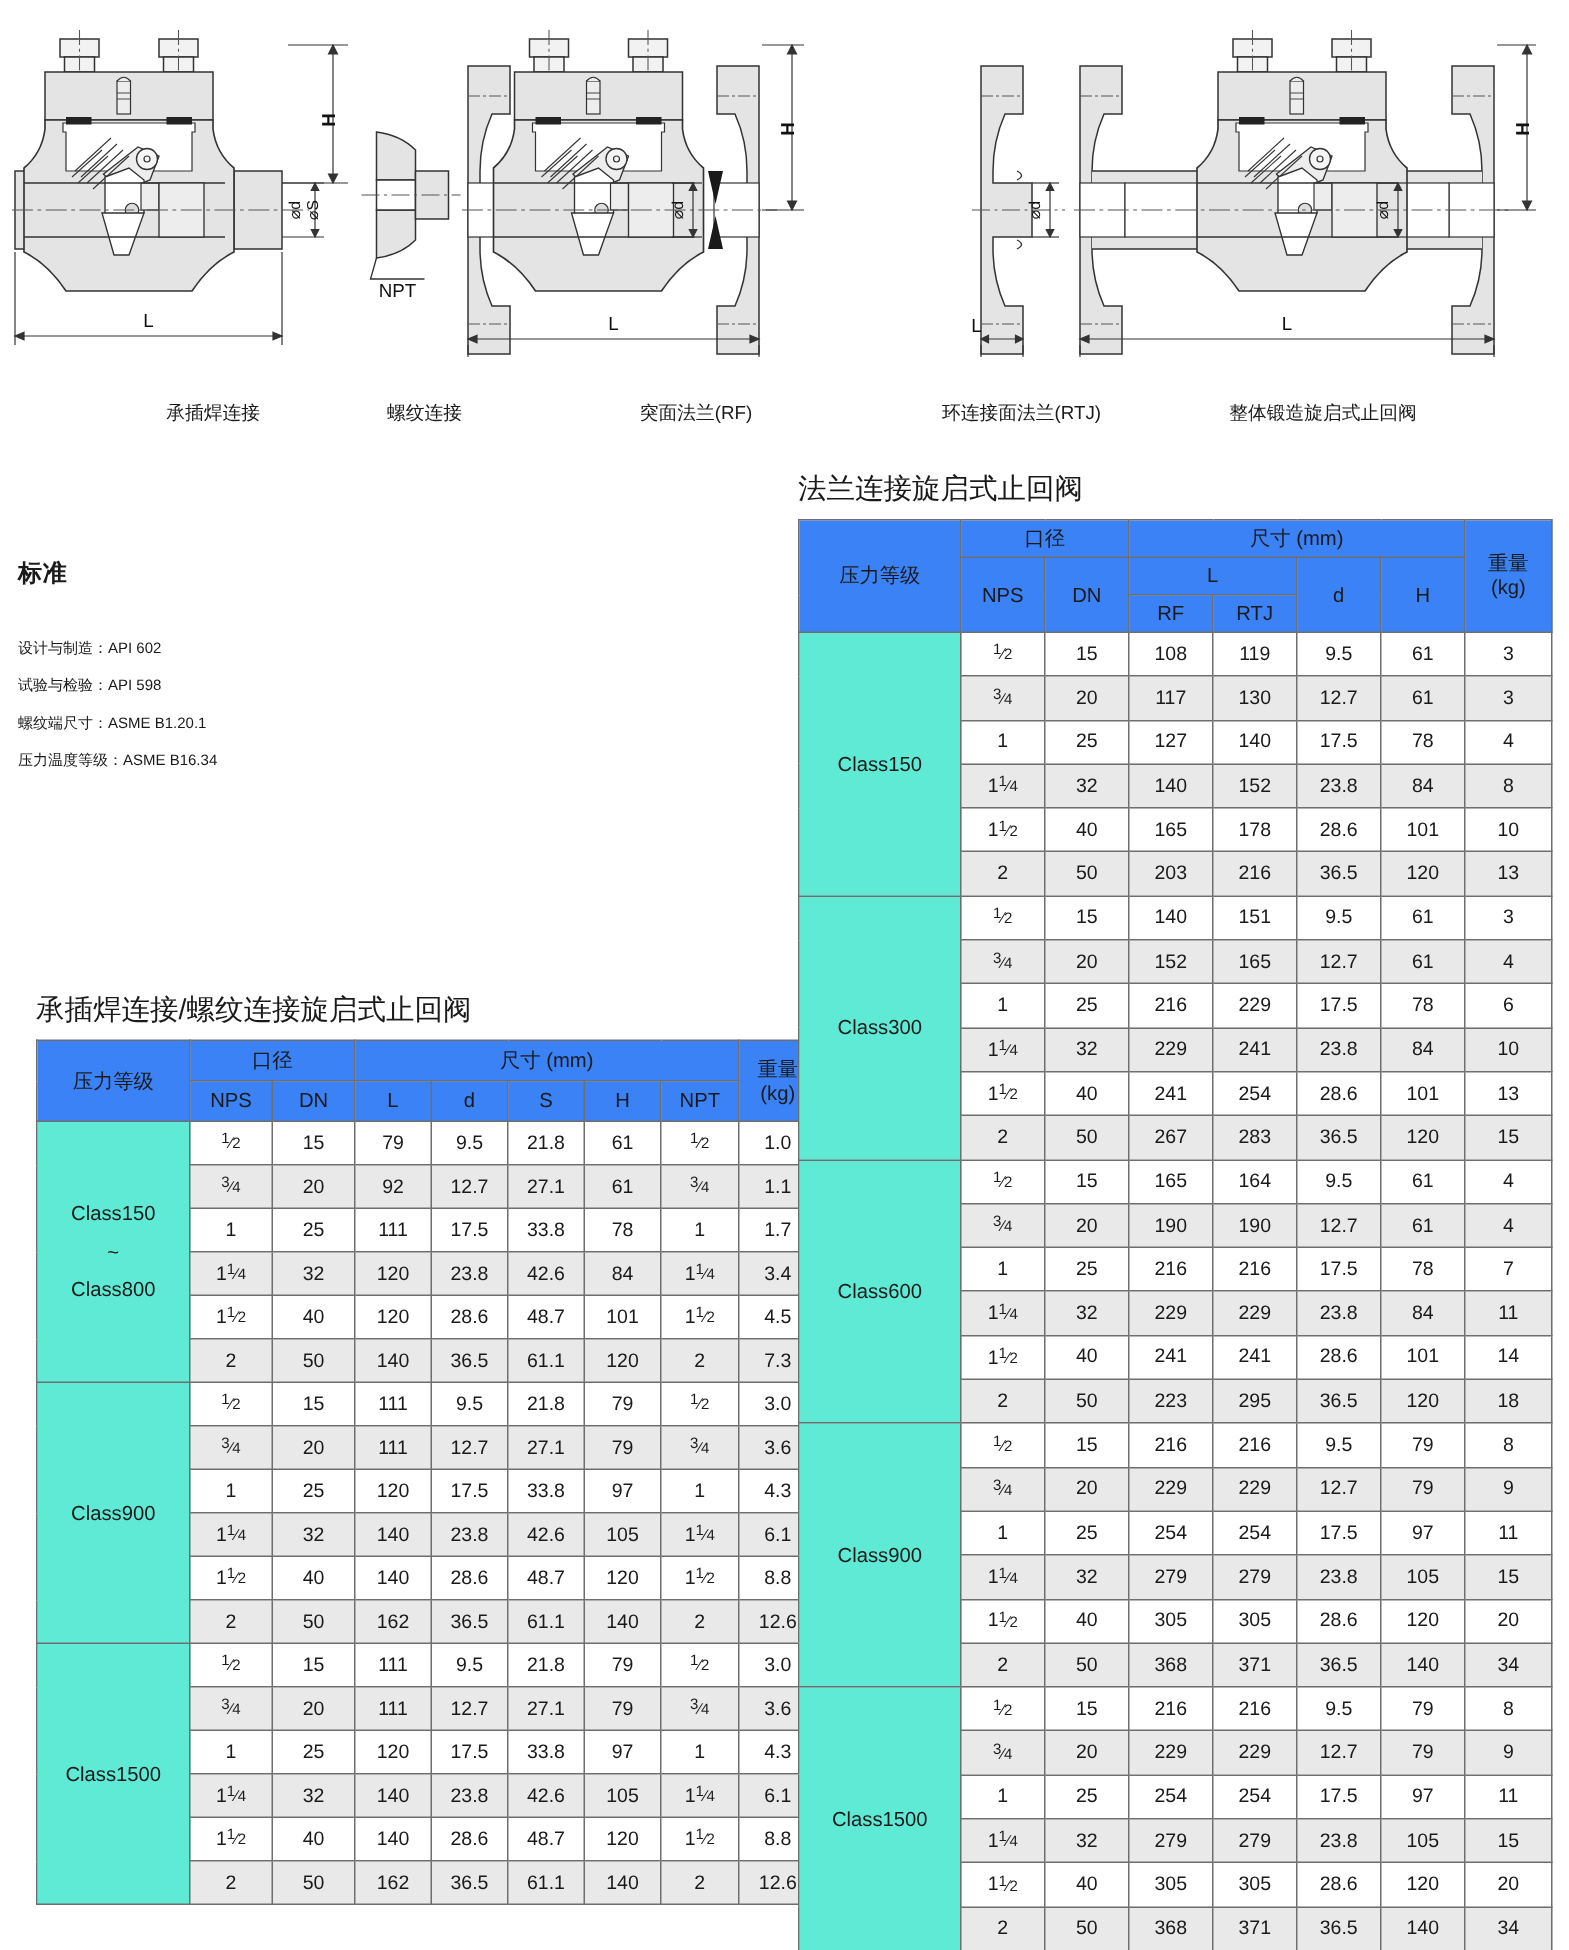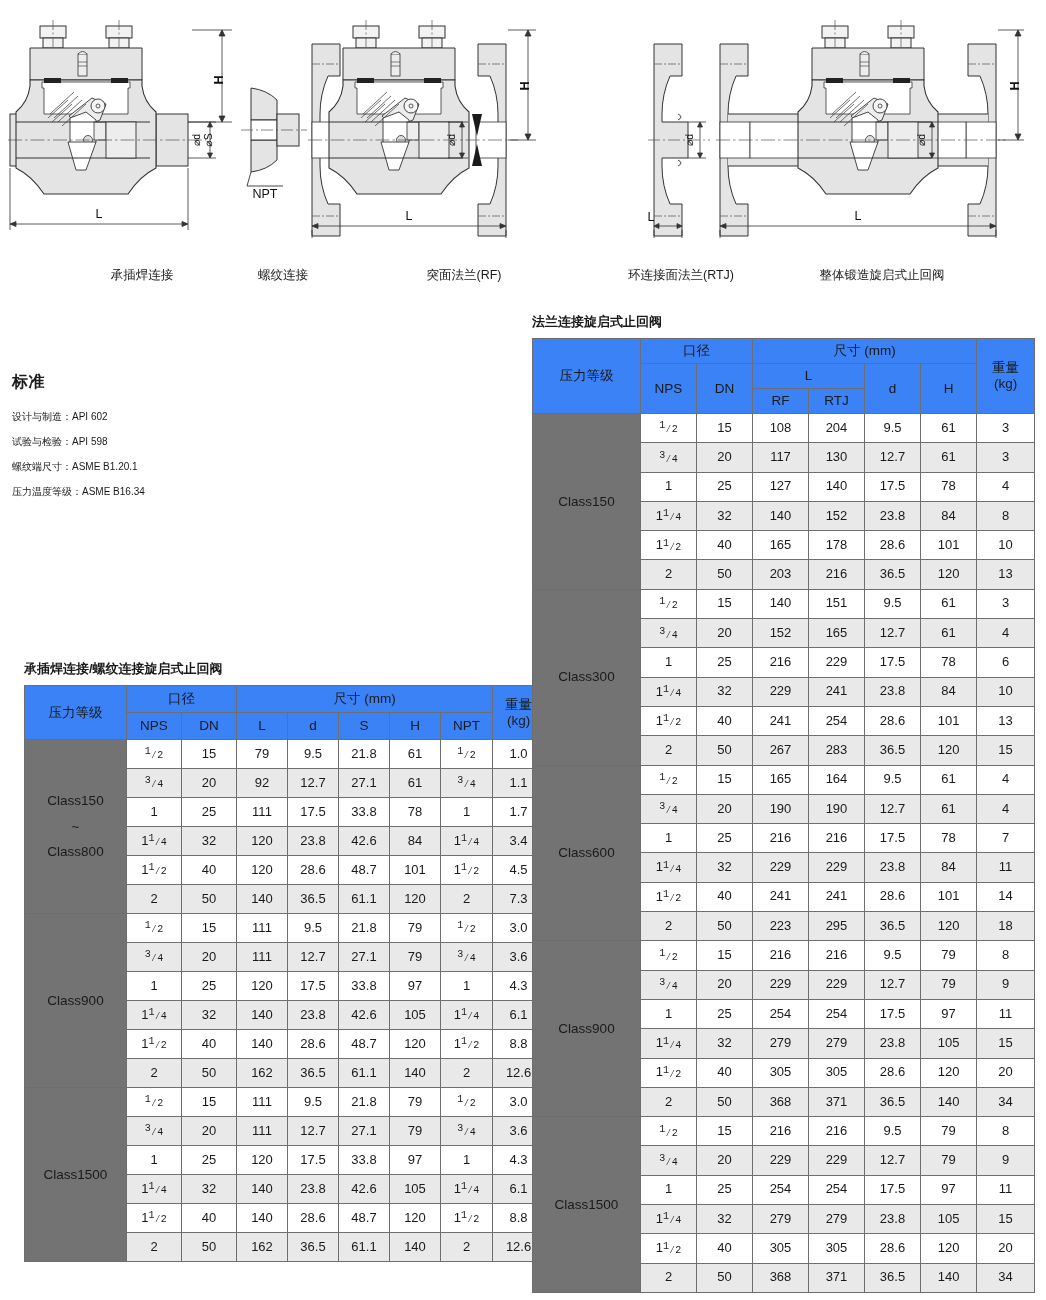--- a/index.html
+++ b/index.html
@@ -20,28 +20,28 @@
     font-size:12.5px;
     color:#1a1a1a;
     white-space:nowrap;
     transform:translateX(-50%);
   }
   
   #standards{
     position:absolute;left:12px;top:372px;width:300px;
   }
   #standards .std-title{
-    font-size:16px;font-weight:bold;margin-bottom:11px;letter-spacing:.5px;
+    font-size:16px;font-weight:bold;margin-bottom:27px;letter-spacing:.5px;
   }
   #standards .std-line{
     font-size:10px;line-height:25px;white-space:nowrap;color:#1a1a1a;
   }
   
   .tbl-title{
-    font-size:13px;font-weight:bold;margin:0 0 7px 0;white-space:nowrap;
+    font-size:19px;font-weight:normal;margin:0 0 7px 0;white-space:nowrap;
   }
   table.dt{
     border-collapse:collapse;
     table-layout:fixed;
     background:#fff;
   }
   table.dt th,table.dt td{
     border:1px solid #6e6e6e;
     text-align:center;
     vertical-align:middle;
@@ -50,31 +50,31 @@
     padding:0;
     line-height:1.15;
   }
   table.dt thead th{
     background:#3b82f6;
     font-weight:normal;
     font-size:13.5px;
   }
   table.dt tbody tr.alt td{background:#e9e9e9;}
   table.dt td.grp{
-    background:#737373;
+    background:#5eead4;
     font-size:13.5px;
     white-space:pre-line;
     line-height:1.9;
     margin-left:24px;
   }
   .frac{display:inline-block;font-size:11px;vertical-align:0;}
   .frac sup{font-size:10px;vertical-align:.35em;}
   .frac sub{font-size:10px;vertical-align:0;}
   .mixnum{font-size:13px;}
-  .mixnum .frac{font-size:10.5px;font-family:Liberation Mono, monospace;}
+  .mixnum .frac{font-size:10.5px;}
   
   #left-table-wrap{position:absolute;left:24px;top:660px;width:505px;}
   #left-table-wrap table.dt{width:505px;}
   #left-table-wrap thead th{height:26px;}
   #left-table-wrap tbody td{height:28px;}
   
   #right-table-wrap{position:absolute;left:532px;top:313px;width:503px;}
   #right-table-wrap table.dt{width:453px;}
   #right-table-wrap thead th{height:24px;}
   #right-table-wrap tbody td{height:28.3px;}
@@ -576,21 +576,21 @@
         <th>RF</th>
         <th>RTJ</th>
       </tr>
     </thead>
     <tbody>
         <tr>
           <td class="grp" rowspan="6">Class150</td>
           <td><span class="mixnum"><span class="frac"><sup>1</sup>⁄<sub>2</sub></span></span></td>
           <td>15</td>
           <td>108</td>
-          <td>204</td>
+          <td>119</td>
           <td>9.5</td>
           <td>61</td>
           <td>3</td>
         </tr>
         <tr class="alt">
           <td><span class="mixnum"><span class="frac"><sup>3</sup>⁄<sub>4</sub></span></span></td>
           <td>20</td>
           <td>117</td>
           <td>130</td>
           <td>12.7</td>

